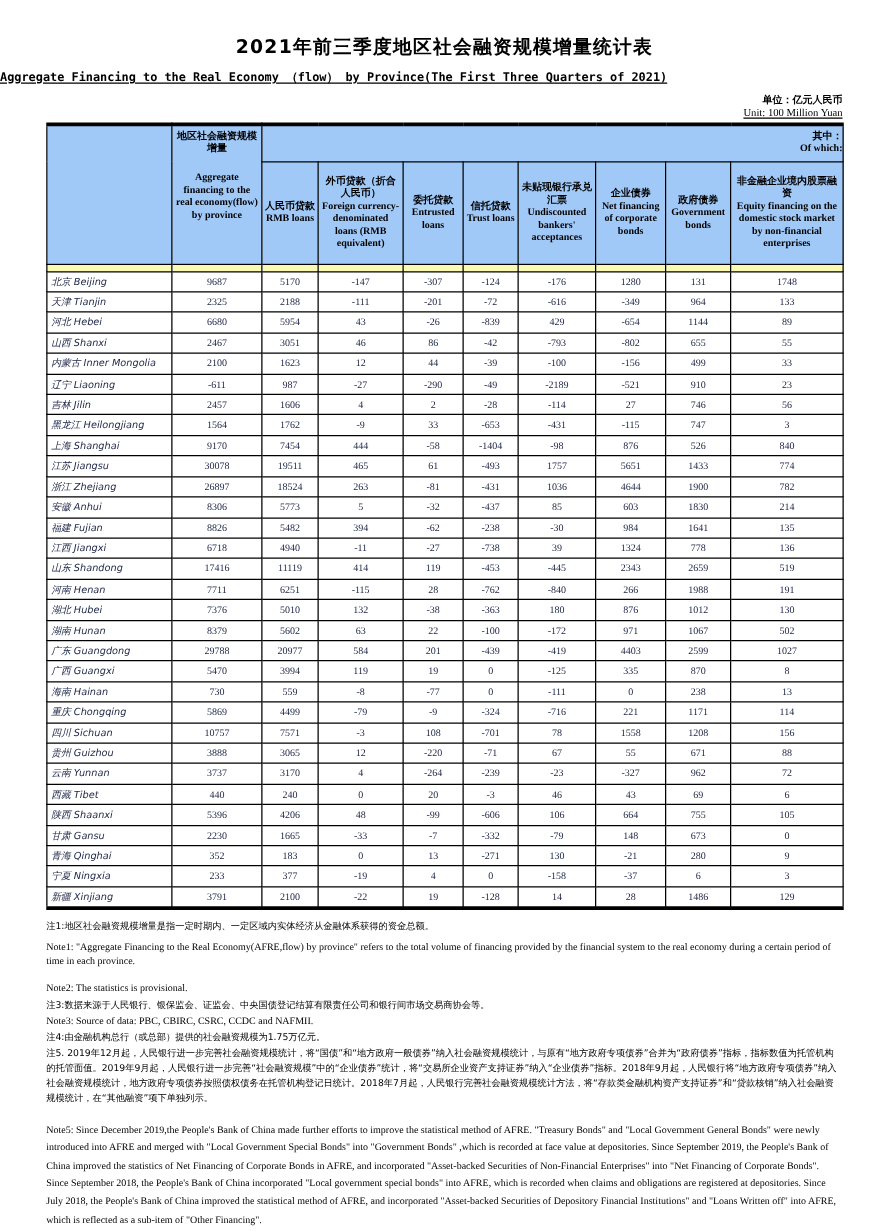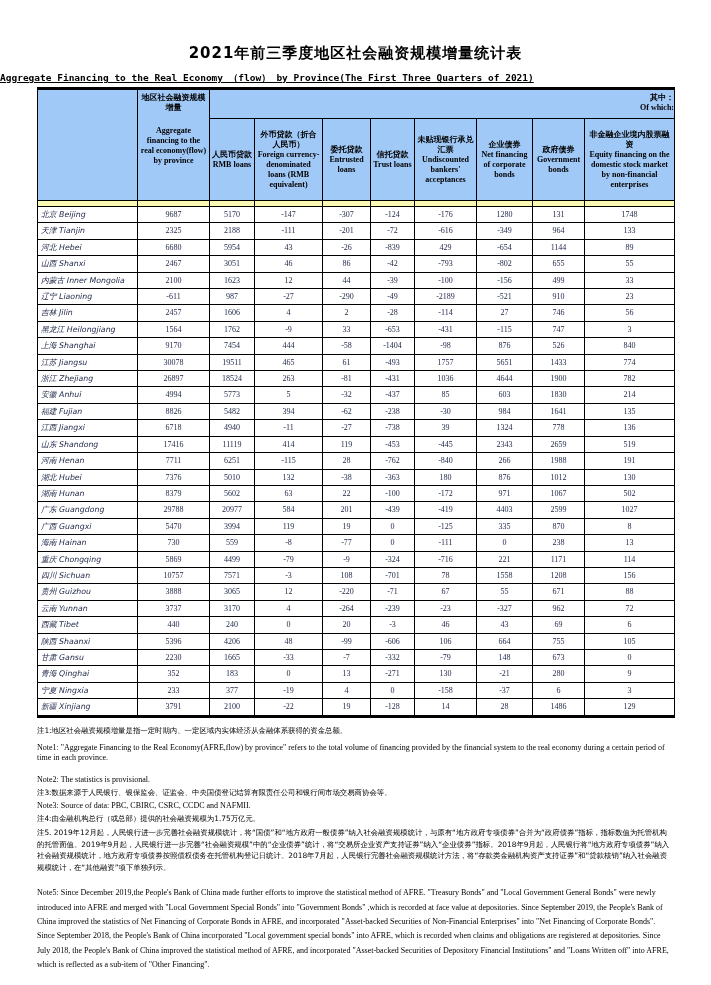--- a/index.html
+++ b/index.html
@@ -7,21 +7,21 @@
     --strip-bg:#FAFAB4;
     --border-c:#000000;
     --data-text:#1b2445;
   }
   *{box-sizing:border-box;margin:0;padding:0;}
   html,body{background:#ffffff;}
   body{
     width:711px;height:985px;overflow:hidden;position:relative;
     font-family:"Liberation Serif","DejaVu Serif",serif;color:#000;
   }
-  .sheet{width:711px;height:707px;padding-top:44px;}
+  .sheet{width:711px;height:707px;padding-top:28px;}
   .title-zh{
     text-align:center;font-family:"DejaVu Sans","Liberation Sans",sans-serif;
     font-weight:bold;font-size:15px;letter-spacing:1px;
   }
   .title-en{
     text-align:left;font-family:"DejaVu Sans Mono","Liberation Mono",monospace;
     font-weight:bold;font-size:9.5px;margin-top:9px;white-space:nowrap;text-decoration:underline;
   }
   .unit-block{width:637px;margin:6px auto 0 37px;text-align:right;line-height:1.25;}
   .unit-zh{font-family:"DejaVu Sans","Liberation Sans",sans-serif;font-size:8px;font-weight:bold;}
@@ -62,20 +62,24 @@
   .para-en{line-height:1.8;text-align:left;}
 </style>
 </head>
 <body>
 
 <div class="sheet">
 
   <div class="title-zh">2021年前三季度地区社会融资规模增量统计表</div>
   <div class="title-en">Aggregate Financing to the Real Economy （flow） by Province(The First Three Quarters of 2021)</div>
 
+  <div class="unit-block">
+    <div class="unit-zh">单位：亿元人民币</div>
+    <div class="unit-en">Unit: 100 Million Yuan</div>
+  </div>
 
   <table class="afre">
     <colgroup>
       <col style="width:100px">
         <col style="width:72px">
         <col style="width:45px">
       <col style="width:68px">
         <col style="width:48px">
         <col style="width:44px">
       <col style="width:62px">
@@ -270,21 +274,21 @@
           <td class="num">263</td>
           <td class="num">-81</td>
           <td class="num">-431</td>
           <td class="num">1036</td>
           <td class="num">4644</td>
           <td class="num">1900</td>
           <td class="num">782</td>
         </tr>
         <tr>
           <td class="prov">安徽 Anhui</td>
-          <td class="num">4994</td>
+          <td class="num">8306</td>
           <td class="num">5773</td>
           <td class="num">5</td>
           <td class="num">-32</td>
           <td class="num">-437</td>
           <td class="num">85</td>
           <td class="num">603</td>
           <td class="num">1830</td>
           <td class="num">214</td>
         </tr>
         <tr>

